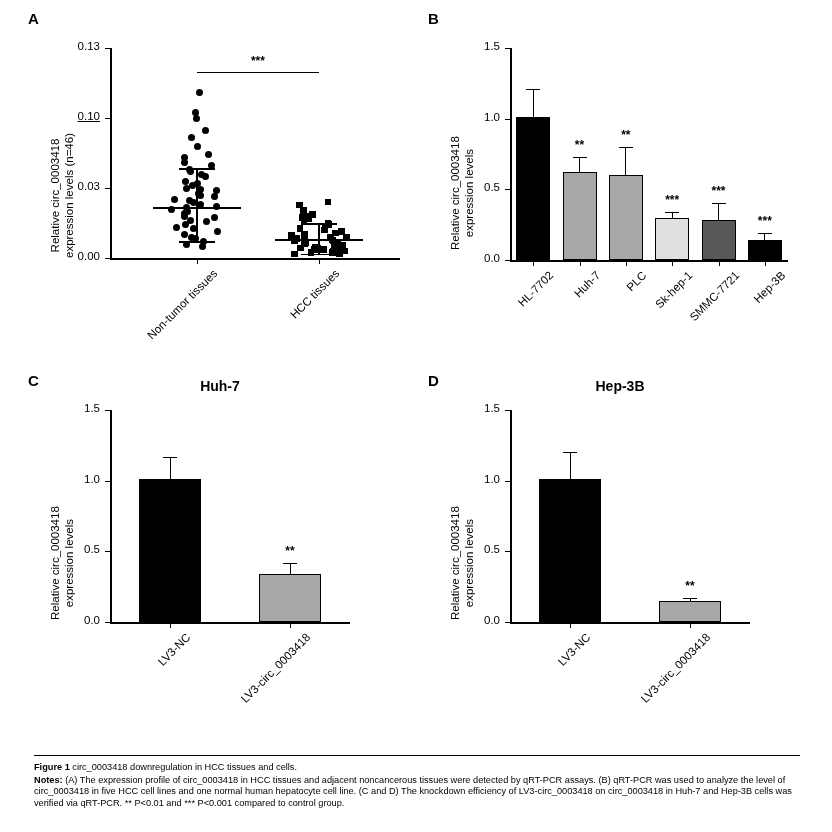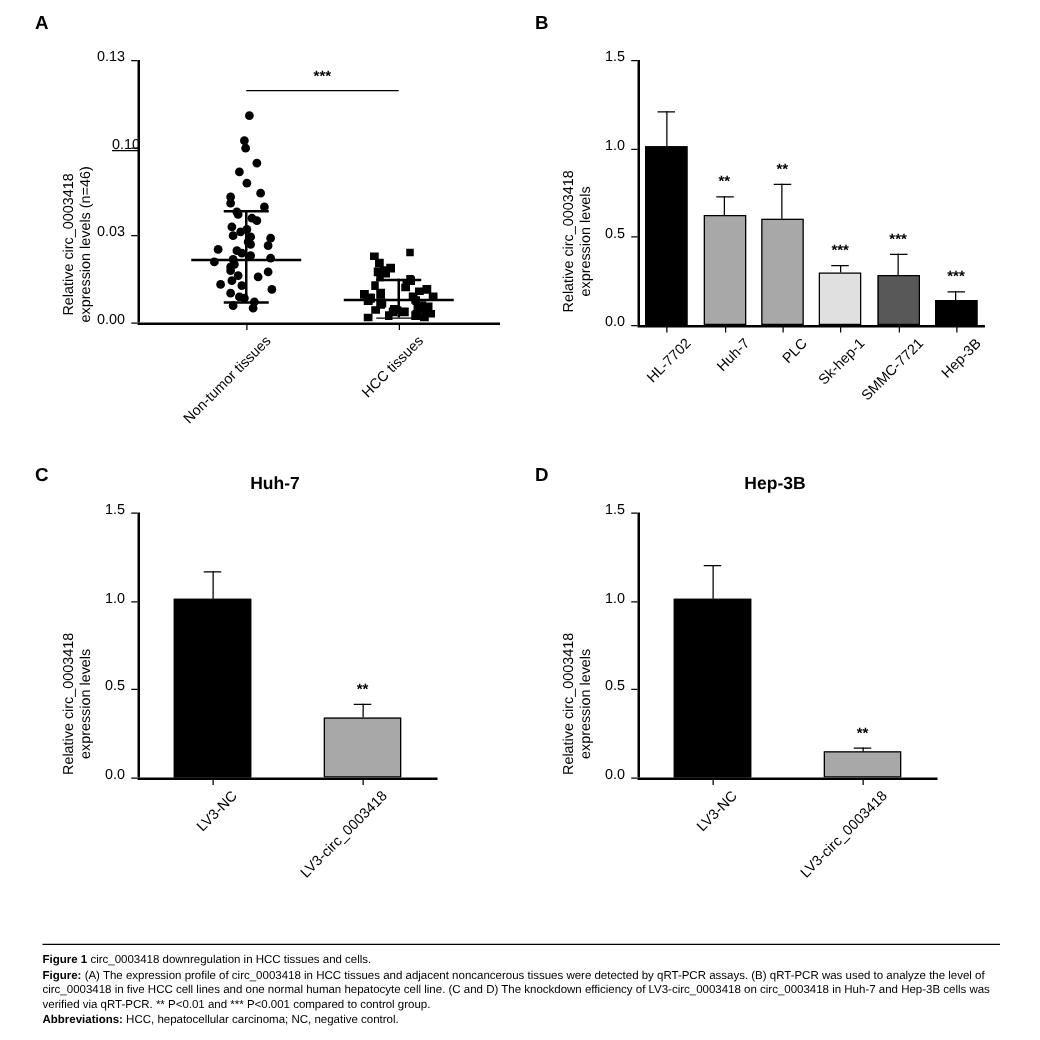--- a/index.html
+++ b/index.html
@@ -88,21 +88,21 @@
       <span>expression levels (n=46)</span>
     </div>
     <div class="plot" id="plotA">
         <div class="axis-line" style="left:110px;top:48px;width:1.5px;height:210px;"></div>
         <div class="axis-line" style="left:110px;top:258px;width:290px;height:1.5px;"></div>
         <div class="tick" style="left:105px;top:258px;"></div>
         <div class="ytick-label" style="left:66px;top:250px;">0.00</div>
         <div class="tick" style="left:105px;top:188px;"></div>
         <div class="ytick-label" style="left:66px;top:180px;">0.03</div>
         <div class="tick" style="left:105px;top:117.99999999999997px;"></div>
-        <div class="ytick-label" style="left:78px;top:109.99999999999997px;text-decoration:underline;">0.10</div>
+        <div class="ytick-label" style="left:66px;top:109.99999999999997px;text-decoration:underline;">0.10</div>
         <div class="tick" style="left:105px;top:48px;"></div>
         <div class="ytick-label" style="left:66px;top:40px;">0.13</div>
         <div class="dot" style="left:195.84314642978978px;top:89.30000000000001px;width:7px;height:7px;"></div>
         <div class="dot" style="left:192.4962489630544px;top:108.9px;width:7px;height:7px;"></div>
         <div class="dot" style="left:193.22170424751084px;top:114.49999999999997px;width:7px;height:7px;"></div>
         <div class="dot" style="left:201.9165913343507px;top:127.1px;width:7px;height:7px;"></div>
         <div class="dot" style="left:188.31476393848442px;top:134.1px;width:7px;height:7px;"></div>
         <div class="dot" style="left:194.27688783611026px;top:142.5px;width:7px;height:7px;"></div>
         <div class="dot" style="left:205.0994013067558px;top:150.89999999999998px;width:7px;height:7px;"></div>
         <div class="dot" style="left:181.45666054933938px;top:153.7px;width:7px;height:7px;"></div>
@@ -328,22 +328,18 @@
       </div>
   </div>
 
   <div class="divider"></div>
   <div class="caption">
     <p>
       <b>Figure 1</b>
       <span>circ_0003418 downregulation in HCC tissues and cells.</span>
     </p>
     <p>
-      <b>Figure:</b>
+      <b>Notes:</b>
       <span>(A) The expression profile of circ_0003418 in HCC tissues and adjacent noncancerous tissues were detected by qRT-PCR assays. (B) qRT-PCR was used to analyze the level of circ_0003418 in five HCC cell lines and one normal human hepatocyte cell line. (C and D) The knockdown efficiency of LV3-circ_0003418 on circ_0003418 in Huh-7 and Hep-3B cells was verified via qRT-PCR. ** P&lt;0.01 and *** P&lt;0.001 compared to control group.</span>
     </p>
-    <p>
-      <b>Abbreviations:</b>
-      <span>HCC, hepatocellular carcinoma; NC, negative control.</span>
-    </p>
   </div>
 
 </div>
 
 </body></html>

